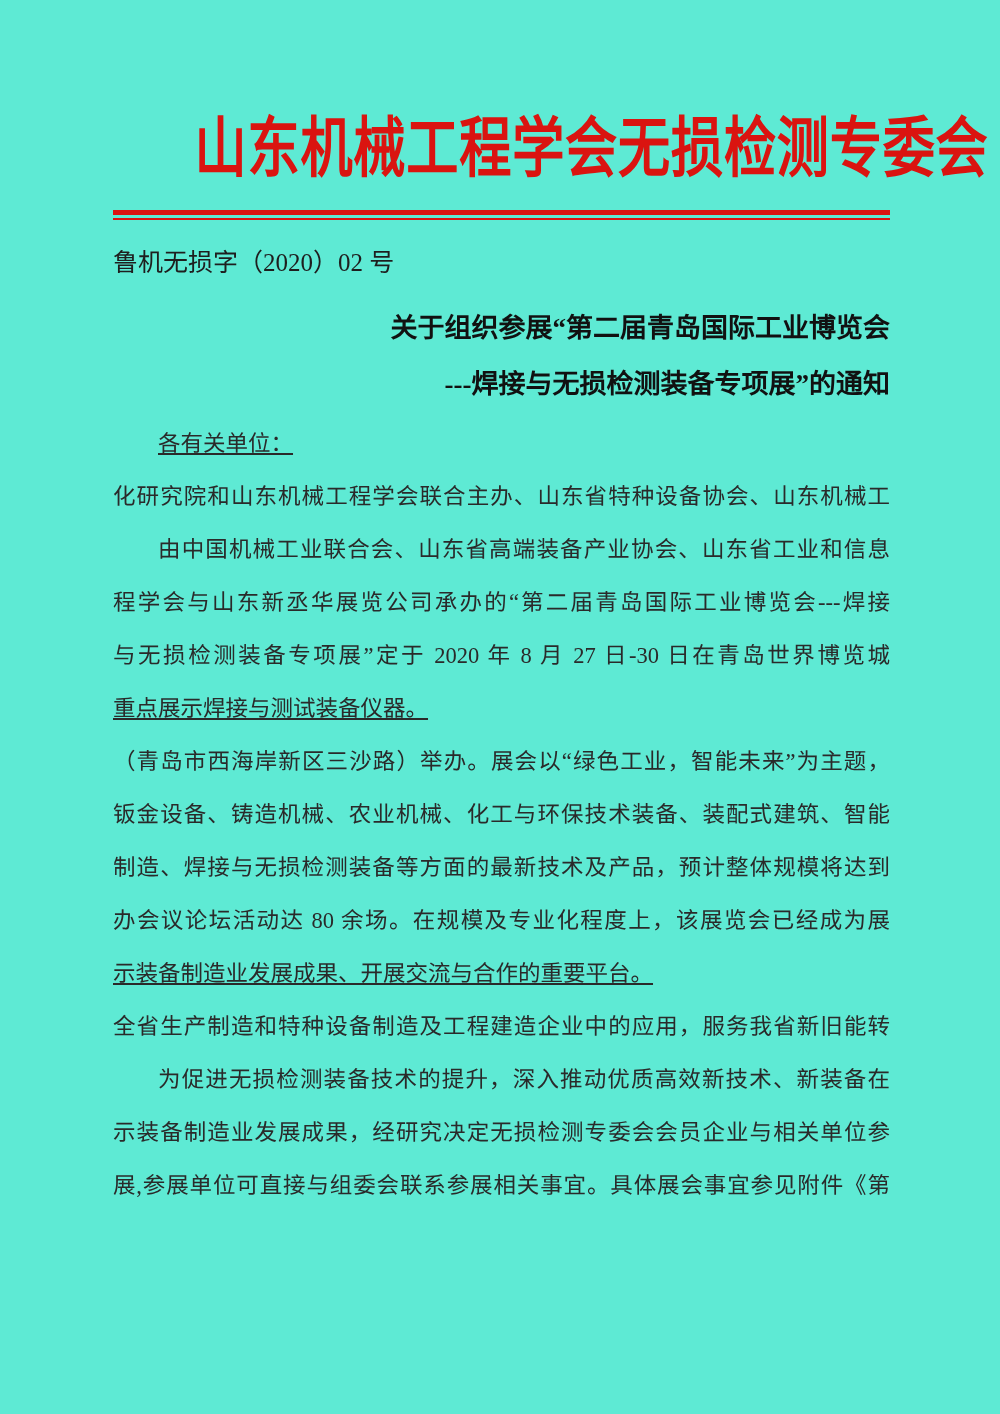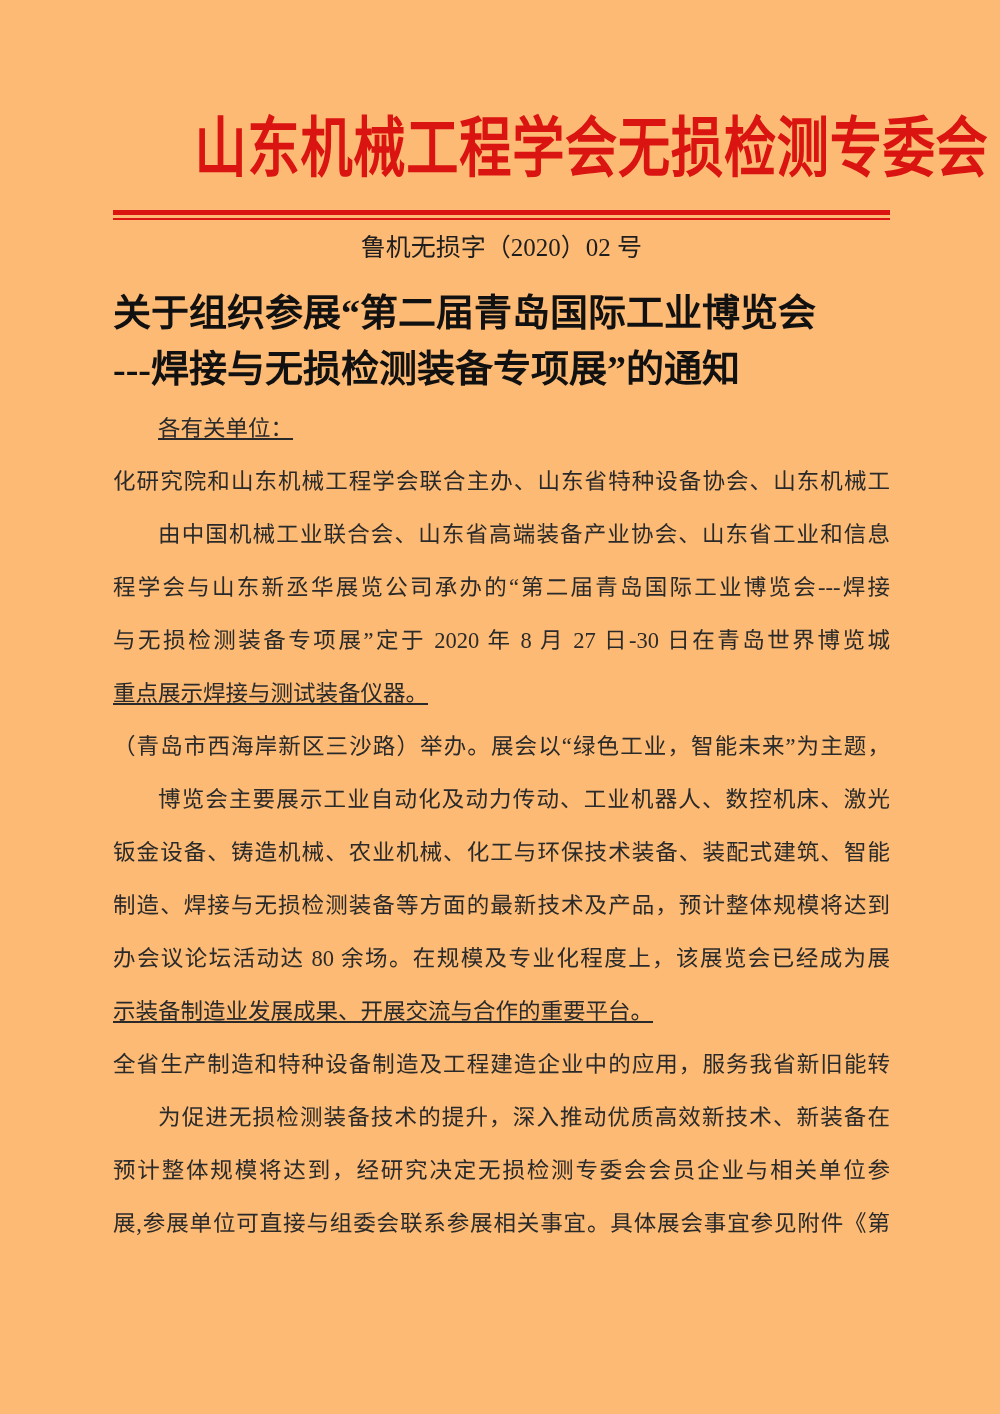--- a/index.html
+++ b/index.html
@@ -5,21 +5,21 @@
   html, body {
     margin: 0;
     padding: 0;
     background: #e8e8e8;
   }
   .page {
     position: relative;
     width: 1000px;
     height: 1414px;
     margin: 0 auto;
-    background: #fdba74;
+    background: #5eead4;
     font-family: "Liberation Serif", "DejaVu Serif", serif;
     color: #262626;
     overflow: hidden;
     box-sizing: border-box;
   }
   .content {
     padding: 0 110px 0 113px; 
   }
   
   .letterhead {
@@ -42,32 +42,32 @@
     height: 5px;
     background: #da1410;
   }
   .divider .rule-thin {
     margin-top: 3px;
     height: 2px;
     background: #da1410;
   }
   
   .doc-number {
-    margin-top: 8px;
-    text-align: center;
+    margin-top: 23px;
+    text-align: left;
     font-size: 25px;
     line-height: 40px;
     color: #1e1e1e;
   }
   
   .doc-title {
     margin-top: 17px;
-    text-align: left;
+    text-align: right;
     font-weight: bold;
-    font-size: 38px;
+    font-size: 27px;
     color: #111;
   }
   .doc-title .title-line {
     line-height: 56px;
   }
   
   .body-block {
     margin-top: 5px;
     font-size: 22.5px;
     color: #2a2a2a;
@@ -111,25 +111,24 @@
 
     <div class="body-block">
       <div class="line no-stretch indent">各有关单位：</div>
 
       <div class="line">化研究院和山东机械工程学会联合主办、山东省特种设备协会、山东机械工</div>
       <div class="line indent">由中国机械工业联合会、山东省高端装备产业协会、山东省工业和信息</div>
       <div class="line">程学会与山东新丞华展览公司承办的“第二届青岛国际工业博览会---焊接</div>
       <div class="line">与无损检测装备专项展”定于 2020 年 8 月 27 日-30 日在青岛世界博览城</div>
       <div class="line no-stretch">重点展示焊接与测试装备仪器。</div>
       <div class="line">（青岛市西海岸新区三沙路）举办。展会以“绿色工业，智能未来”为主题，</div>
-      <div class="line indent">博览会主要展示工业自动化及动力传动、工业机器人、数控机床、激光</div>
       <div class="line">钣金设备、铸造机械、农业机械、化工与环保技术装备、装配式建筑、智能</div>
       <div class="line">制造、焊接与无损检测装备等方面的最新技术及产品，预计整体规模将达到</div>
       <div class="line">办会议论坛活动达 80 余场。在规模及专业化程度上，该展览会已经成为展</div>
       <div class="line no-stretch">示装备制造业发展成果、开展交流与合作的重要平台。</div>
       <div class="line">全省生产制造和特种设备制造及工程建造企业中的应用，服务我省新旧能转</div>
       <div class="line indent">为促进无损检测装备技术的提升，深入推动优质高效新技术、新装备在</div>
-      <div class="line">预计整体规模将达到，经研究决定无损检测专委会会员企业与相关单位参</div>
+      <div class="line">示装备制造业发展成果，经研究决定无损检测专委会会员企业与相关单位参</div>
       <div class="line">展,参展单位可直接与组委会联系参展相关事宜。具体展会事宜参见附件《第</div>
     </div>
 
   </div>
 </div>
 
 </body></html>

